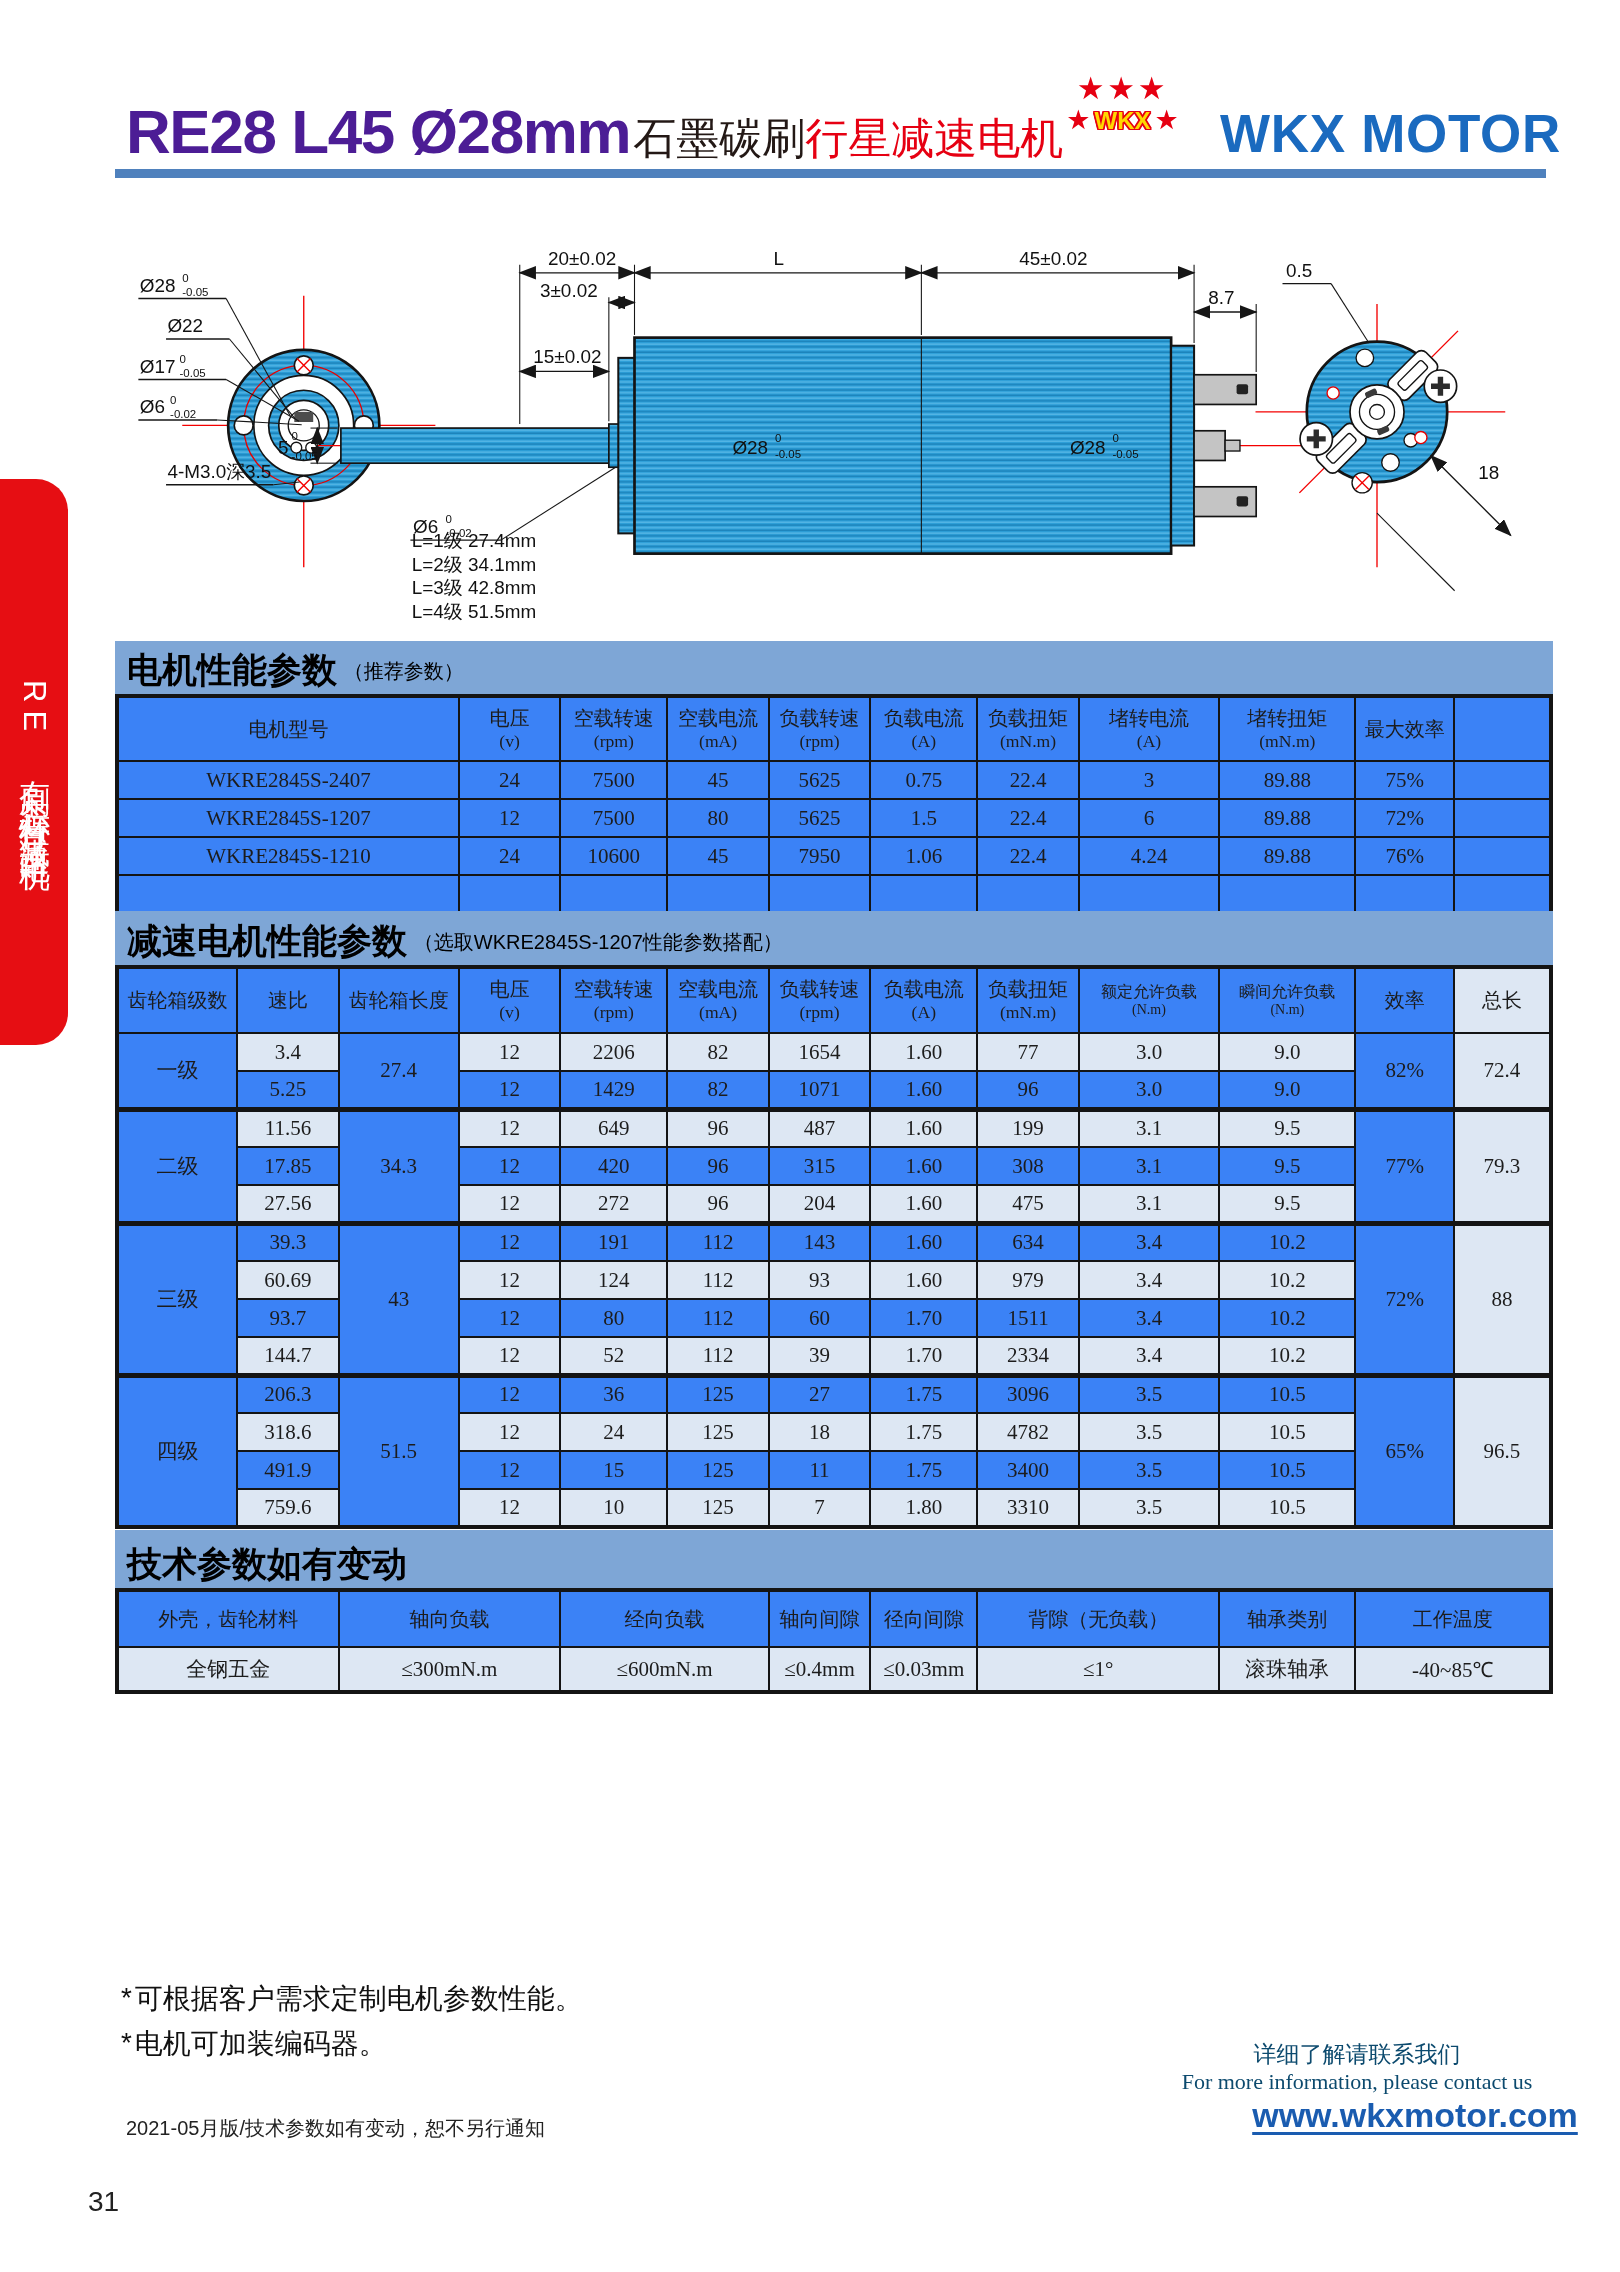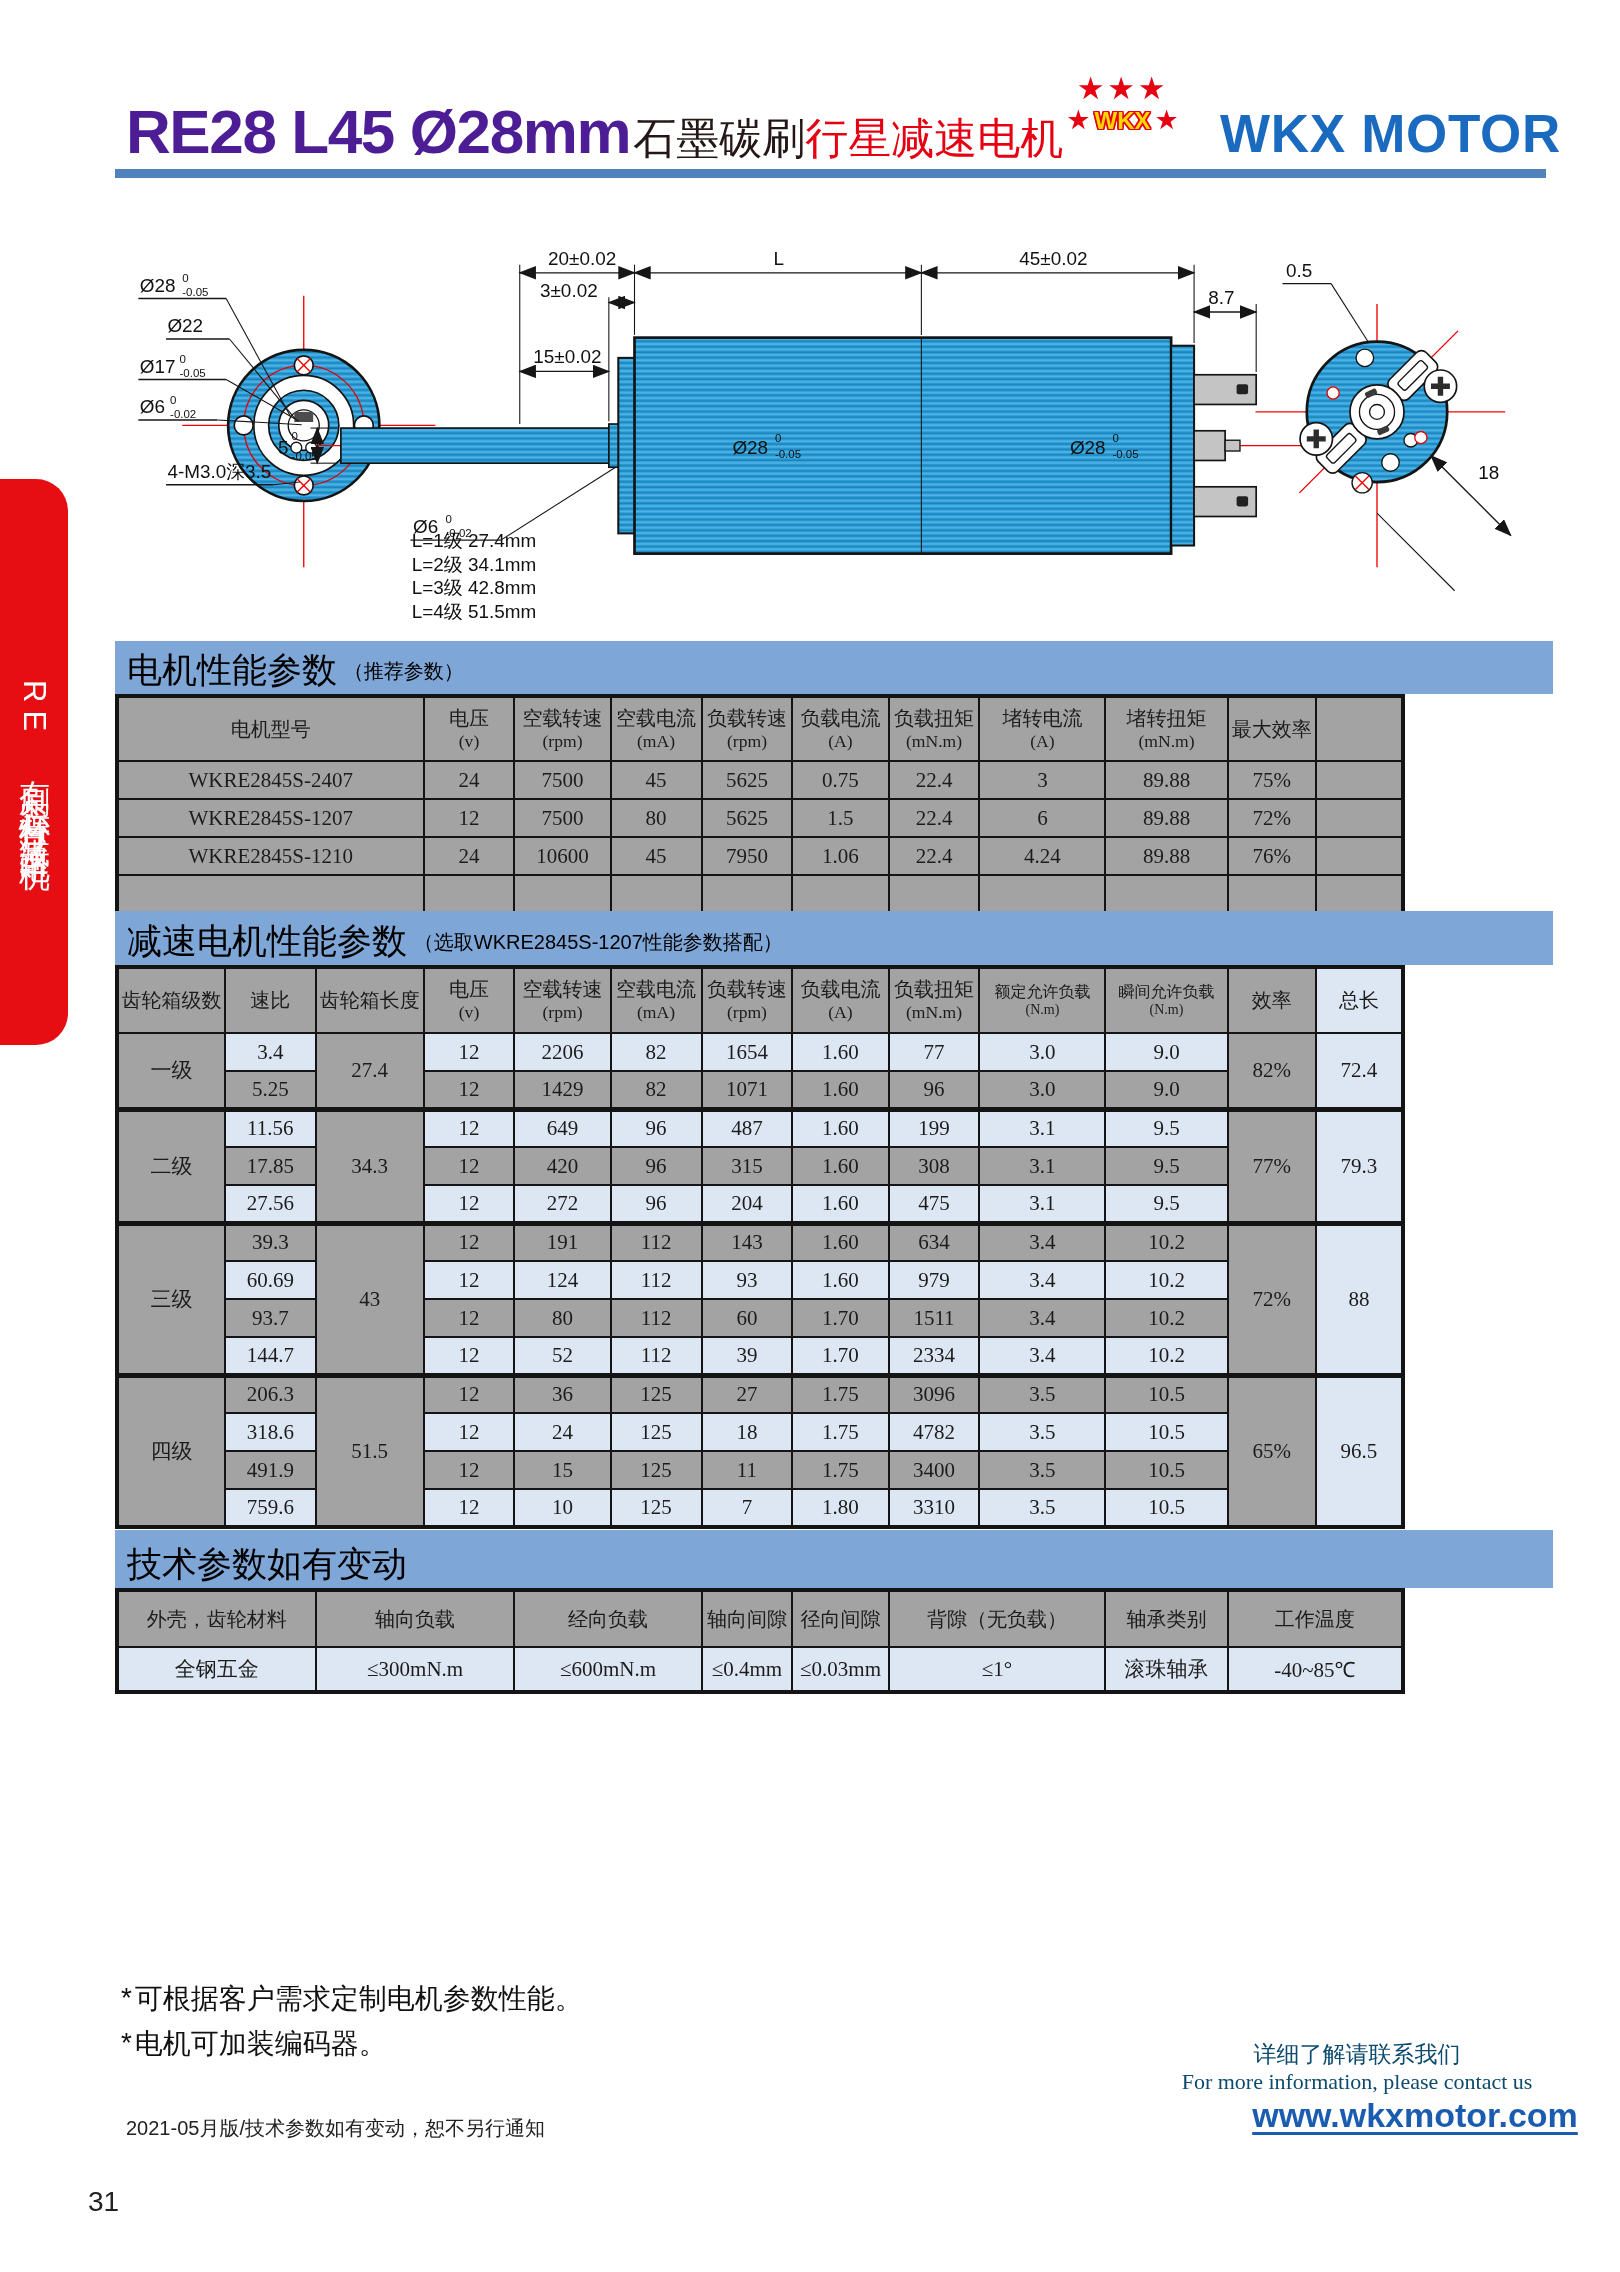--- a/index.html
+++ b/index.html
@@ -31,29 +31,29 @@
   .dl{stroke:#161616;stroke-width:2;fill:none;marker-start:url(#arr);marker-end:url(#arr);}
   .xl{stroke:#161616;stroke-width:1.6;fill:none;}
   .ul{stroke:#161616;stroke-width:2.2;fill:none;}
   .dt{font-size:28px;fill:#111;font-family:"Liberation Sans",sans-serif;}
   .ds{font-size:17px;fill:#111;font-family:"Liberation Sans",sans-serif;}
   .lg{font-size:28px;fill:#111;font-family:"Liberation Sans",sans-serif;}
 
   
   .banner{position:absolute;left:115px;width:1438px;background:#7ea6d6;color:#000;
           display:flex;align-items:flex-end;padding:0 0 5.4px 12px;box-sizing:border-box;}
-  .banner .t{font-weight:400;font-size:35px;line-height:1.05;font-family:"Liberation Sans",sans-serif;}
+  .banner .t{font-weight:700;font-size:35px;line-height:1.05;font-family:"Liberation Sans",sans-serif;}
   .banner .n{font-size:20px;margin-left:6.8px;padding-bottom:4px;}
   .b1{top:641px;height:53px;}
   .b2{top:911px;height:54px;}
   .b3{top:1530px;height:58px;}
 
   
-  .tbl{position:absolute;left:115px;width:1290px;border-collapse:collapse;table-layout:fixed;
-       background:#a3a3a3;border:4px solid #141414;}
+  .tbl{position:absolute;left:115px;width:1438px;border-collapse:collapse;table-layout:fixed;
+       background:#3b82f6;border:4px solid #141414;}
   .tbl td{border:2.7px solid #141414;text-align:center;vertical-align:middle;padding:0;overflow:hidden;
           font-family:"Liberation Serif",serif;font-size:21px;color:#1c1c1c;}
   .tbl .h1{font-size:20px;line-height:1.25;}
   .tbl .h2{font-size:17.6px;line-height:1.2;}
   .tbl .small .h1{font-size:16px;}
   .tbl .small .h2{font-size:14px;}
   .lb{background:#dde7f3;}
   tr.hr > td{border-top:5.4px solid #141414;}
   .t1{top:694px;} .t1 tr.hd{height:65px;} .t1 tbody tr{height:38px;}
   .t2{top:965px;} .t2 tr.hd{height:66px;} .t2 tbody tr{height:38px;}

